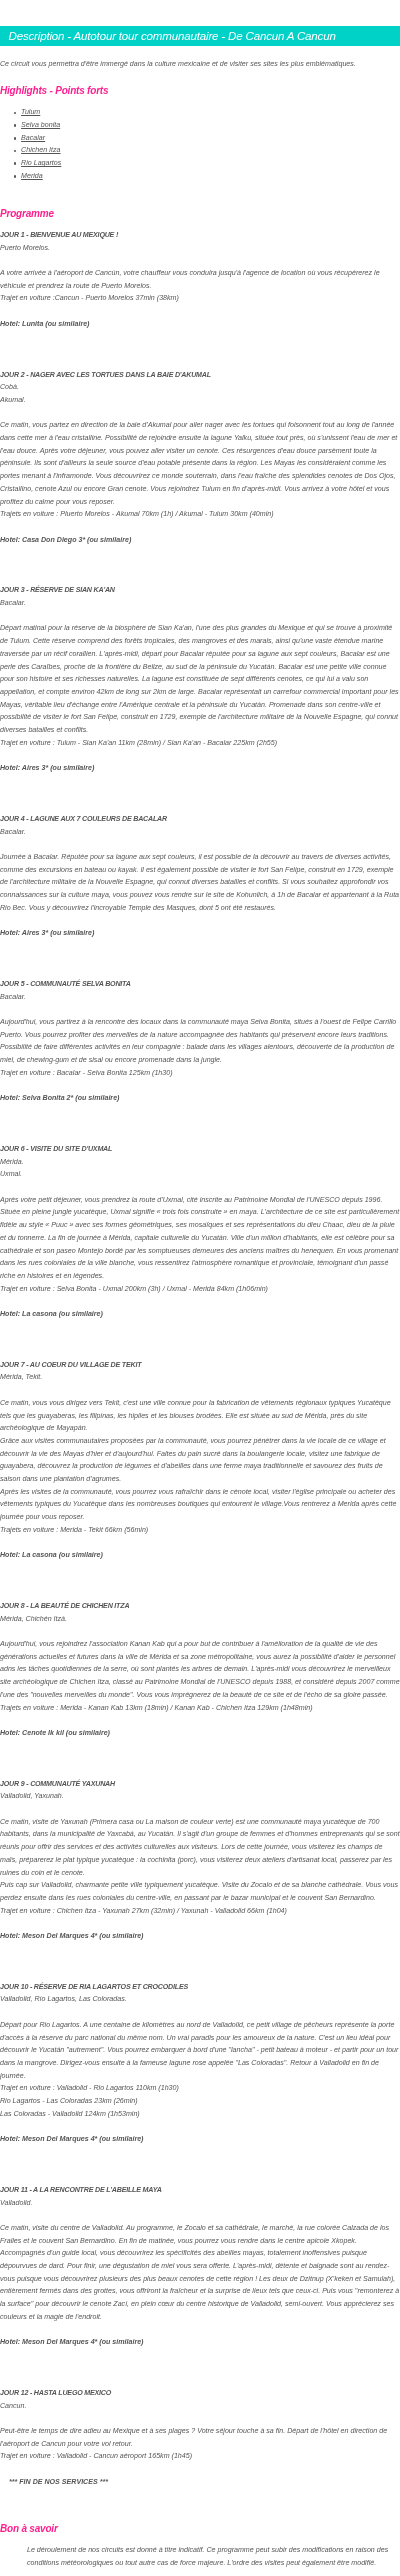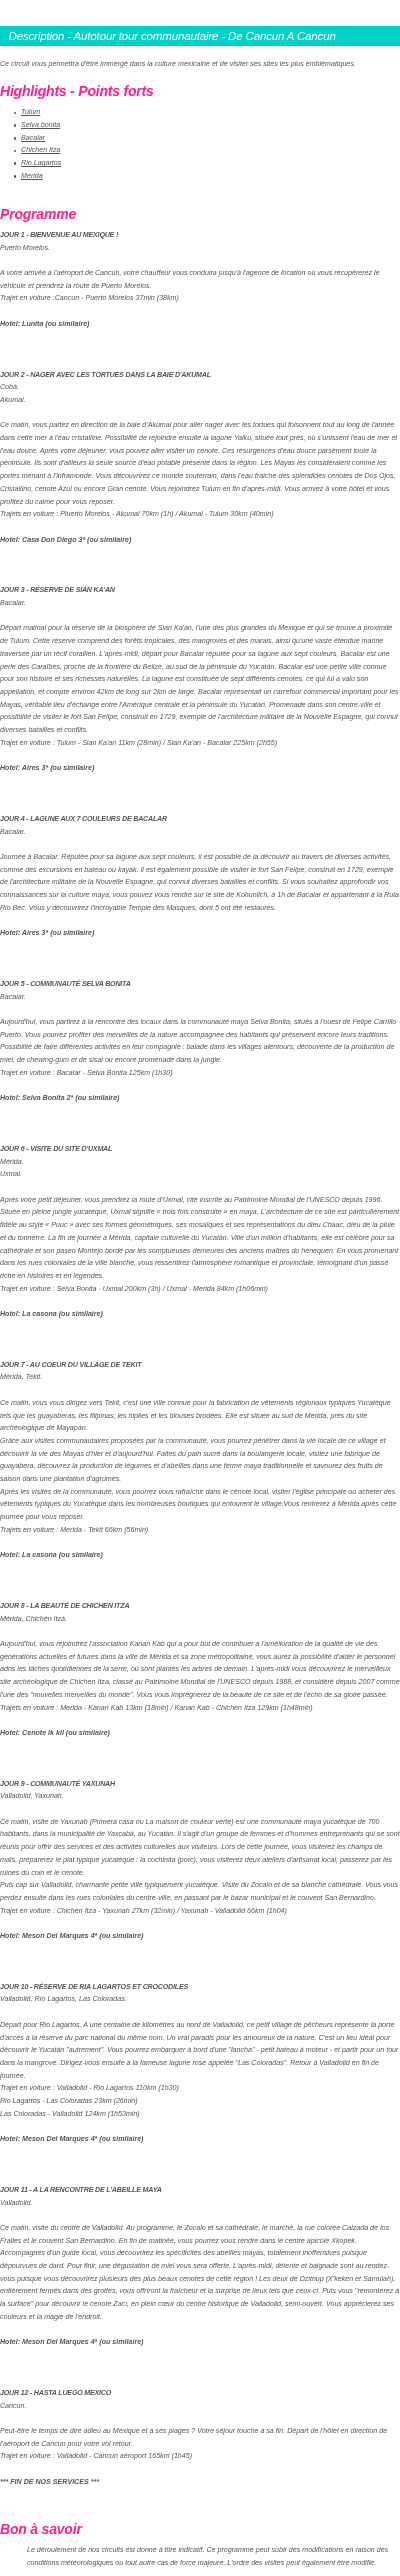--- a/index.html
+++ b/index.html
@@ -30,21 +30,21 @@
     font-weight: normal;
     font-style: italic;
     letter-spacing: -0.2px;
     white-space: nowrap;
   }
   .content { padding: 0 0 0 0; }
   p { margin: 0; }
   .intro { margin-bottom: 12.7px; }
   h2.section {
     color: #ff1f8e;
-    font-size: 14px;
+    font-size: 10px;
     font-weight: bold;
     font-style: italic;
     margin: 0 0 7.4px 0;
     line-height: 16px;
     letter-spacing: -0.2px;
   }
   ul.highlights {
     list-style: none;
     margin: 0 0 23px 0;
     padding: 0 0 0 13.7px;
@@ -70,21 +70,21 @@
     font-style: italic;
     text-transform: uppercase;
     letter-spacing: -0.2px;
   }
   .day-places { margin-bottom: 12.7px; }
   .day-body p { margin: 0; }
   .day-hotel {
     font-weight: bold;
     margin-top: 12.7px;
   }
-  .end-services { font-weight: bold; margin-top: 12.7px; }
+  .end-services { font-weight: bold; margin-top: 12.7px; padding-left: 9px; }
   .bon-gap { height: 32px; }
   .block { margin-bottom: 12.7px; margin-left: 27px; }
 </style>
 </head>
 <body>
 
 <div class="page">
 
   <div class="title-band">
     <h1>Description - Autotour tour communautaire - De Cancun A Cancun</h1>

